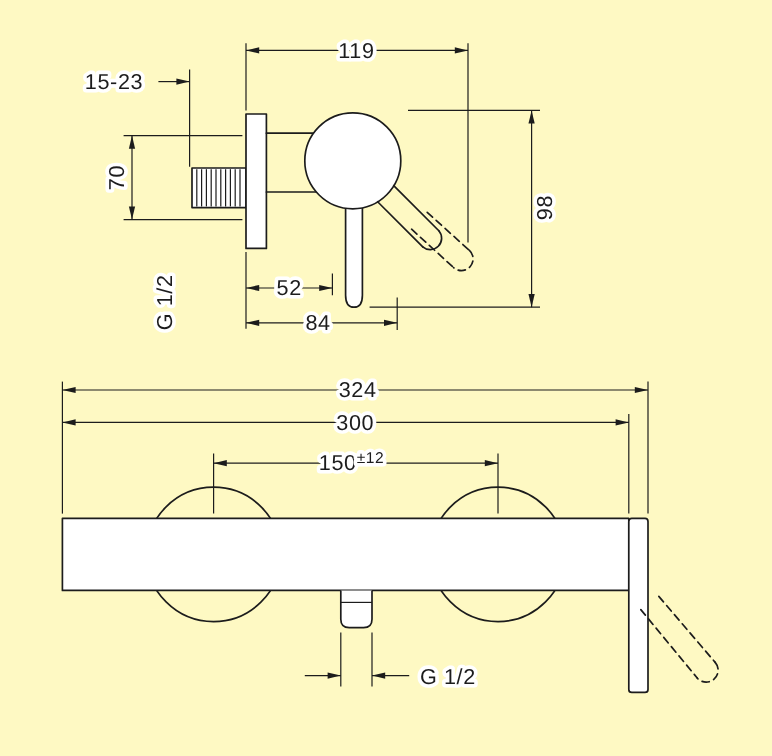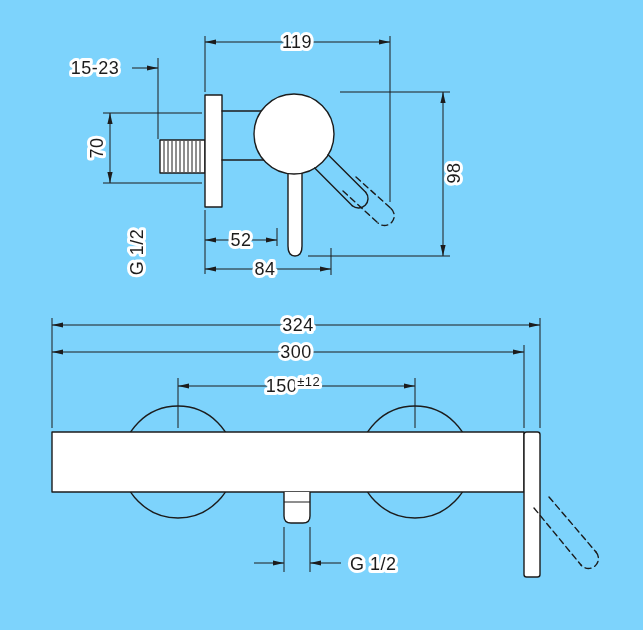--- a/index.html
+++ b/index.html
@@ -1,17 +1,17 @@
 <!DOCTYPE html>
 <html><head>
 <meta charset="utf-8">
 <style>
   html,body { margin:0; padding:0; background:#ffffff; }
   .canvas {
-    position:relative; width:643px; height:630px; background:#7dd3fc;
+    position:relative; width:643px; height:630px; background:#fef9c3;
     font-family:"Liberation Sans", sans-serif;
   }
   svg { display:block; }
   .obj  { fill:none; stroke:#1c1c1c; stroke-width:1.4; stroke-linecap:round; stroke-linejoin:round; }
   .objf { fill:#ffffff; stroke:#1c1c1c; stroke-width:1.4; stroke-linejoin:round; }
   .thin { fill:none; stroke:#1c1c1c; stroke-width:1; }
   .dim  { fill:none; stroke:#1c1c1c; stroke-width:1; }
   .arr  { fill:#1c1c1c; stroke:none; }
   .dash { stroke-dasharray:6 4; }
   text {

